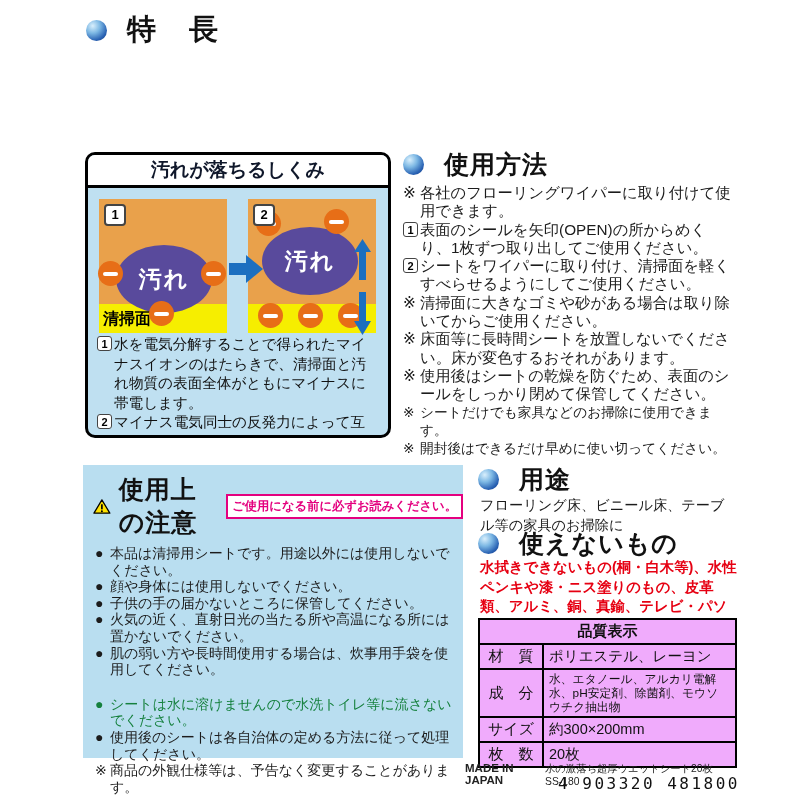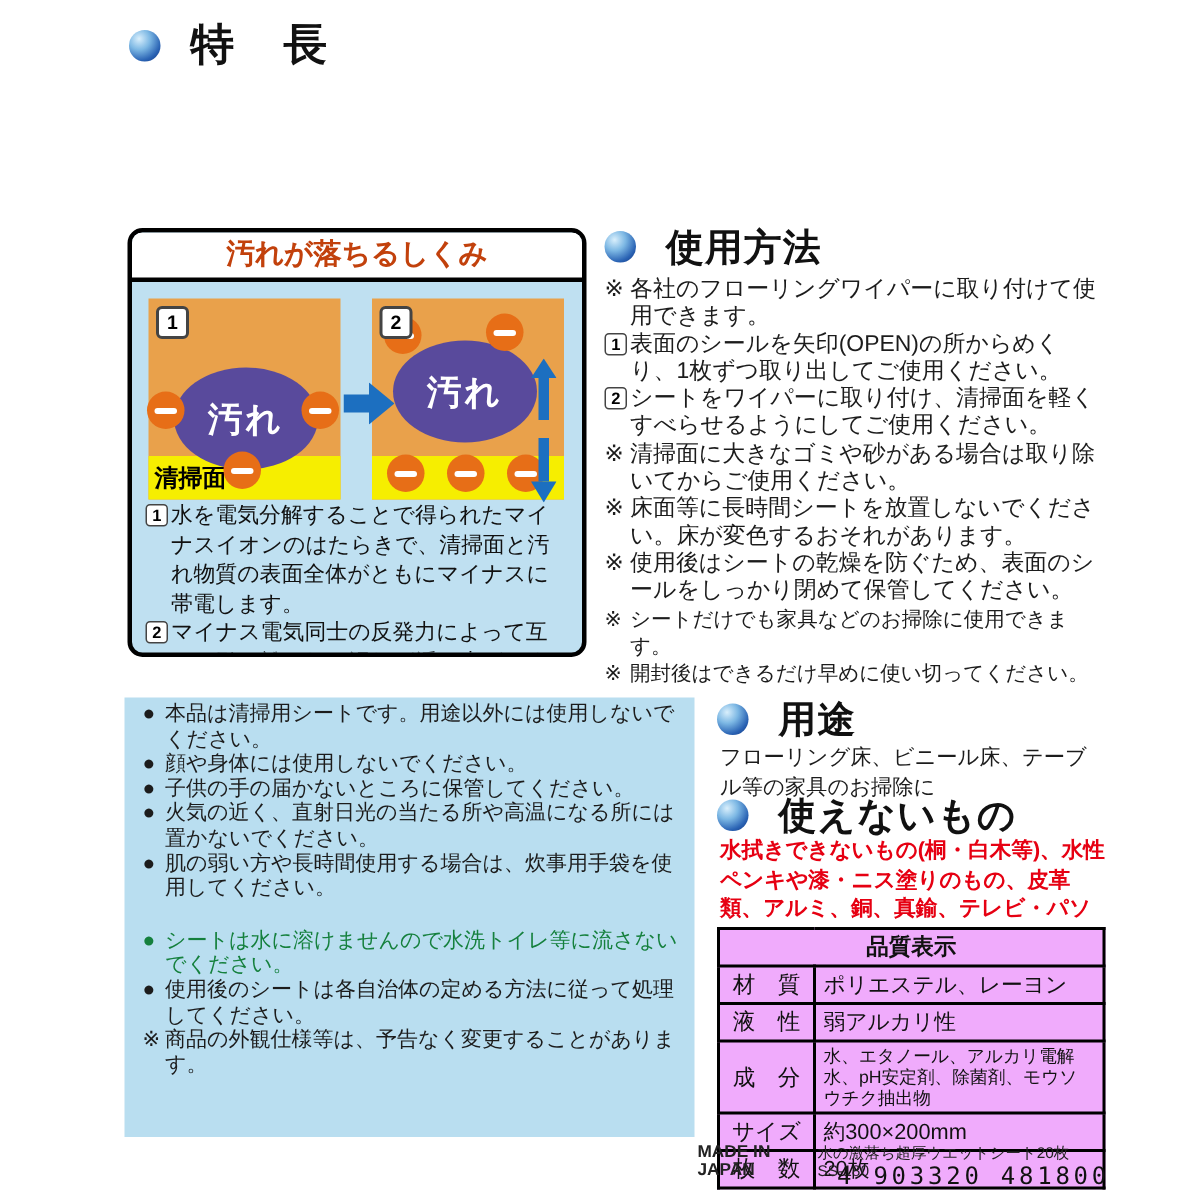--- a/index.html
+++ b/index.html
@@ -14,21 +14,21 @@
   .h-mid{font-size:25px;letter-spacing:1px;}
 
   
   #features{position:absolute;left:86px;top:44px;width:650px;font-size:15.5px;line-height:21.5px;}
   .feat-item{padding-left:1em;text-indent:-1em;}
 
   
   #mech{position:absolute;left:85px;top:152px;width:300px;height:280px;border:3px solid #000;
         border-radius:10px;background:#bfe0f1;overflow:hidden;}
   #mech-title{background:#fff;border-bottom:3px solid #000;height:30px;line-height:30px;text-align:center;
-              font-weight:bold;font-size:19px;color:#c2410c;}
+              font-weight:bold;font-size:19px;color:#0f172a;}
   .panel{position:absolute;width:128px;height:134px;background:#e9a14b;top:44px;}
   #panel1{left:11px;} #panel2{left:160px;}
   .yellowband{position:absolute;left:0;right:0;bottom:0;height:29px;background:#f6ee00;}
   .surf-label{position:absolute;left:4px;bottom:3px;font-weight:bold;font-size:16px;color:#000;z-index:4;}
   .pbadge{position:absolute;top:5px;left:5px;width:18px;height:18px;background:#fff;border:2px solid #444;
           border-radius:4px;font-size:13px;font-weight:bold;text-align:center;line-height:17px;z-index:5;color:#000;}
   .dirt{position:absolute;background:#594a9c;border-radius:50%;color:#fff;font-weight:bold;font-size:23px;
         display:flex;align-items:center;justify-content:center;letter-spacing:2px;z-index:3;}
   .minus{position:absolute;width:25px;height:25px;border-radius:50%;background:#e76e17;z-index:4;}
   .minus::after{content:"";position:absolute;left:5px;top:11px;width:15px;height:3.5px;background:#fff;border-radius:2px;}
@@ -143,20 +143,29 @@
     <div class="use-item"><span class="numbox">1</span><span>表面のシールを矢印(OPEN)の所からめくり、1枚ずつ取り出してご使用ください。</span></div>
     <div class="use-item"><span class="numbox">2</span><span>シートをワイパーに取り付け、清掃面を軽くすべらせるようにしてご使用ください。</span></div>
     <div class="use-item"><span class="mk">※</span><span>清掃面に大きなゴミや砂がある場合は取り除いてからご使用ください。</span></div>
     <div class="use-item"><span class="mk">※</span><span>床面等に長時間シートを放置しないでください。床が変色するおそれがあります。</span></div>
     <div class="use-item"><span class="mk">※</span><span>使用後はシートの乾燥を防ぐため、表面のシールをしっかり閉めて保管してください。</span></div>
     <div class="use-item use-compact"><span class="mk">※</span><span>シートだけでも家具などのお掃除に使用できます。</span></div>
     <div class="use-item use-compact"><span class="mk">※</span><span>開封後はできるだけ早めに使い切ってください。</span></div>
   </div>
 
   <div id="precautions">
+    <div id="prec-head">
+      <svg width="28" height="25" viewBox="0 0 28 25">
+        <polygon points="14,2 26.5,23 1.5,23" fill="#ffe200" stroke="#000" stroke-width="2" stroke-linejoin="round"></polygon>
+        <rect x="12.7" y="9" width="2.6" height="8" fill="#000"></rect>
+        <circle cx="14" cy="20" r="1.6" fill="#000"></circle>
+      </svg>
+      <span id="prec-title">使用上の注意</span>
+      <span id="prec-notice">ご使用になる前に必ずお読みください。</span>
+    </div>
     <div id="prec-items">
       <div class="prec-item"><span class="mk">●</span><span>本品は清掃用シートです。用途以外には使用しないでください。</span></div>
       <div class="prec-item"><span class="mk">●</span><span>顔や身体には使用しないでください。</span></div>
       <div class="prec-item"><span class="mk">●</span><span>子供の手の届かないところに保管してください。</span></div>
       <div class="prec-item"><span class="mk">●</span><span>火気の近く、直射日光の当たる所や高温になる所には置かないでください。</span></div>
       <div class="prec-item"><span class="mk">●</span><span>肌の弱い方や長時間使用する場合は、炊事用手袋を使用してください。</span></div>
       <div class="prec-item prec-pink"><span class="mk">●</span><span>シートは水に溶けませんので水洗トイレ等に流さないでください。</span></div>
       <div class="prec-item"><span class="mk">●</span><span>使用後のシートは各自治体の定める方法に従って処理してください。</span></div>
       <div class="prec-item"><span class="mk">※</span><span>商品の外観仕様等は、予告なく変更することがあります。</span></div>
     </div>
@@ -177,24 +186,20 @@
   <table id="qtable">
     <tbody>
         <tr>
       <th colspan="2">品質表示</th>
     </tr>
     <tr>
       <td class="q-label">材　質</td>
       <td class="q-value">ポリエステル、レーヨン</td>
     </tr>
     <tr>
-      <td class="q-label">液　性</td>
-      <td class="q-value">弱アルカリ性</td>
-    </tr>
-    <tr>
       <td class="q-label">成　分</td>
       <td class="q-value q-small">水、エタノール、アルカリ電解水、pH安定剤、除菌剤、モウソウチク抽出物</td>
     </tr>
     <tr>
       <td class="q-label">サイズ</td>
       <td class="q-value">約300×200mm</td>
     </tr>
     <tr>
       <td class="q-label">枚　数</td>
       <td class="q-value">20枚</td>

